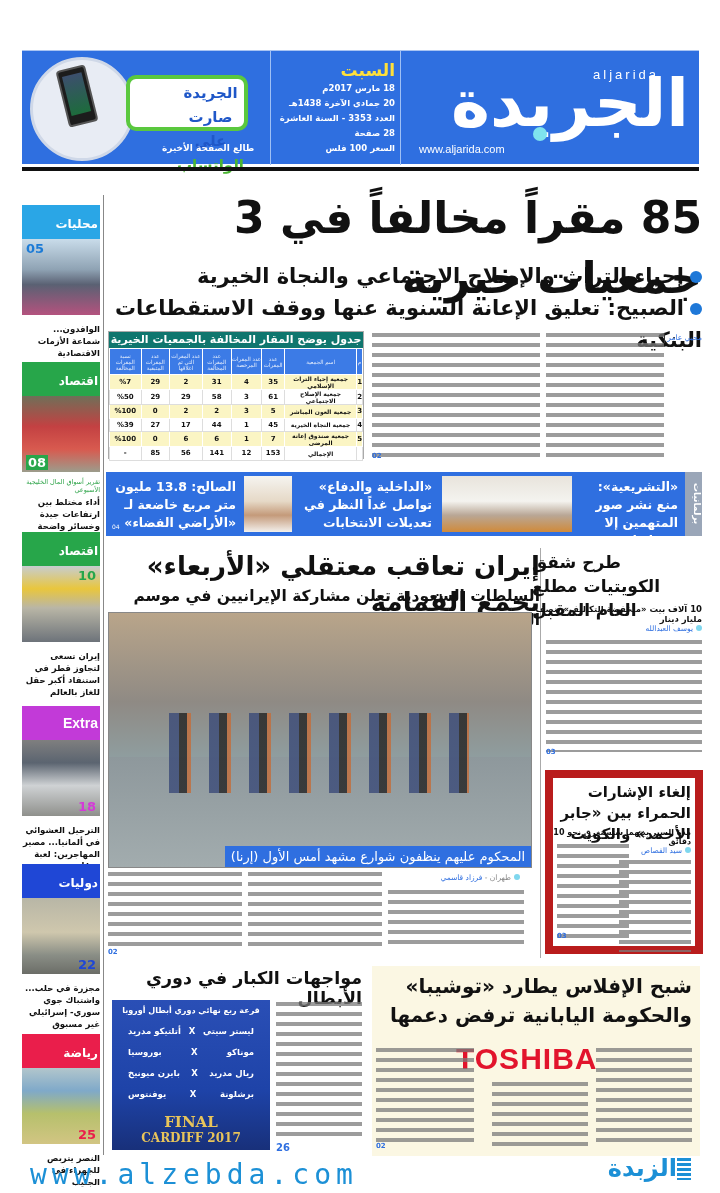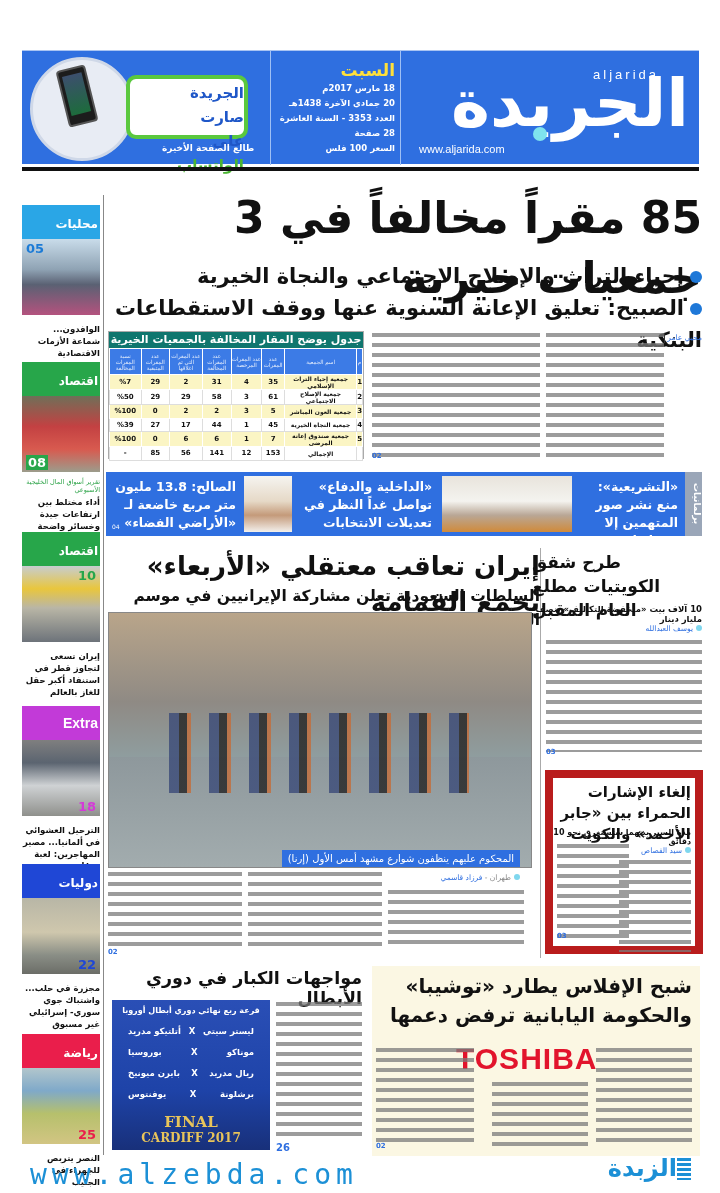--- a/index.html
+++ b/index.html
@@ -15,21 +15,21 @@
   .logo .big { font-family: "DejaVu Sans", sans-serif; font-weight: bold; font-size: 66px; line-height: 78px; letter-spacing: -2px; }
   .logo .latin { position:absolute; right: 30px; top: 2px; font-size: 13px; letter-spacing: 3px; direction:ltr; font-family:"Liberation Sans", sans-serif; }
   .logo .url { position:absolute; left: 0px; bottom: 0px; font-size: 11px; direction:ltr; font-family:"Liberation Sans", sans-serif; }
   .logo .dot { position:absolute; left: 114px; bottom: 14px; width: 14px; height: 14px; border-radius:50%; background:#7fe3ee; }
   .issue { position:absolute; left: 255px; top: 8px; width: 118px; color:#fff; text-align:right; font-size: 8.5px; line-height: 15px; font-weight:bold; }
   .issue .day { color:#ffe03a; font-size: 17px; line-height: 22px; font-weight: bold; }
   .promo { position:absolute; left: 0; top: 0; width: 248px; height: 114px; }
   .bubble { position:absolute; left: 8px; top: 6px; width: 104px; height: 104px; border-radius: 50%; background:#e8ecf4; border: 3px solid #cfd8e8; }
   .phone { position:absolute; left: 40px; top: 16px; width: 30px; height: 58px; background:#1c1c1c; border-radius: 4px; transform: rotate(-14deg); border: 2px solid #555; }
   .phone::after { content:""; position:absolute; left:3px; top:5px; width:20px; height:40px; background:linear-gradient(#3c4f6d,#1d6b3c); }
-  .promo-box { position:absolute; left: 104px; top: 24px; width: 122px; height: 64px; border: 4px solid #5ac83e; border-radius: 10px; background:#fff; text-align:right; padding-top: 2px; padding-left: 47px; }
+  .promo-box { position:absolute; left: 104px; top: 24px; width: 122px; height: 56px; border: 4px solid #5ac83e; border-radius: 10px; background:#fff; text-align:center; padding-top: 2px; padding-left: 47px; }
   .promo-box .l1 { font-size: 15px; font-weight: bold; color:#1f57c8; line-height: 24px; }
   .promo-box .l2 { font-size: 15px; font-weight: bold; color:#1f57c8; line-height: 24px; }
   .promo-box .l2 .grn { color:#4bb533; }
   .promo-cap { position:absolute; left: 140px; top: 92px; color:#fff; font-size: 9px; font-weight: bold; }
   #mast-rule { left: 22px; top: 167px; width: 677px; height: 4px; background:#111; }
 
   
   #rail-line { left: 103px; top: 195px; width: 1px; height: 960px; background:#888; }
   .rail-item { position:absolute; left: 22px; width: 78px; }
   .rail-tab { height: 34px; color:#fff; font-weight:bold; font-size: 12px; text-align:right; padding-top: 12px; padding-right: 2px; }
@@ -58,21 +58,21 @@
   
   #parl { left: 106px; top: 472px; width: 596px; height: 64px; background: #2f6fe0; }
   .parl-side { position:absolute; right: 0; top: 0; width: 17px; height: 64px; background:#9aa6b8; color:#fff; font-size: 9px; writing-mode: vertical-rl; text-align:center; font-weight:bold; }
   .parl-story { position:absolute; top: 6px; color:#fff; font-weight:bold; font-size: 12.5px; line-height: 18px; text-align:right; }
   .parl-photo { position:absolute; top: 4px; height: 56px; }
 
   
   #iran-head { left: 108px; top: 548px; width: 432px; font-size: 26px; font-weight:bold; line-height: 36px; text-align:right; }
   #iran-sub { left: 108px; top: 584px; width: 432px; font-size: 15.5px; font-weight:bold; line-height: 24px; text-align:right; }
   #iran-photo { left: 108px; top: 612px; width: 424px; height: 256px; border: 1px solid #888; overflow:hidden; background: linear-gradient(180deg, #b9a58a 0%, #8f8a84 35%, #8fa0a3 60%, #9ba8ac 100%); }
-  .caption { position:absolute; right: 11px; bottom: 0; background:#2f6fe0; color:#fff; font-size: 10px; padding: 3px 6px; margin-left: 22px; }
+  .caption { position:absolute; right: 0; bottom: 0; background:#2f6fe0; color:#fff; font-size: 13px; padding: 3px 6px; margin-left: 22px; }
   #col-divider { left: 540px; top: 548px; width: 1px; height: 410px; background:#aaa; }
 
   
   #story-housing-head { right: 18px; top: 550px; width: 170px; font-size: 17px; font-weight:bold; line-height: 24px; text-align:left; }
   #story-housing-sub { right: 18px; top: 604px; width: 170px; font-size: 8.5px; font-weight:bold; text-align:right; }
   .byline { font-size: 7.5px; color:#2f6fe0; text-align:right; }
   .byline-dot { display:inline-block; width:6px; height:6px; border-radius:50%; background:#7fd7ee; margin-left:3px; }
 
   #signals-box { left: 545px; top: 770px; width: 158px; height: 184px; border: 8px solid #b91c1c; }
   #signals-head { right: 4px; top: 4px; width: 150px; font-size: 15px; font-weight:bold; line-height: 21px; text-align:right; }

